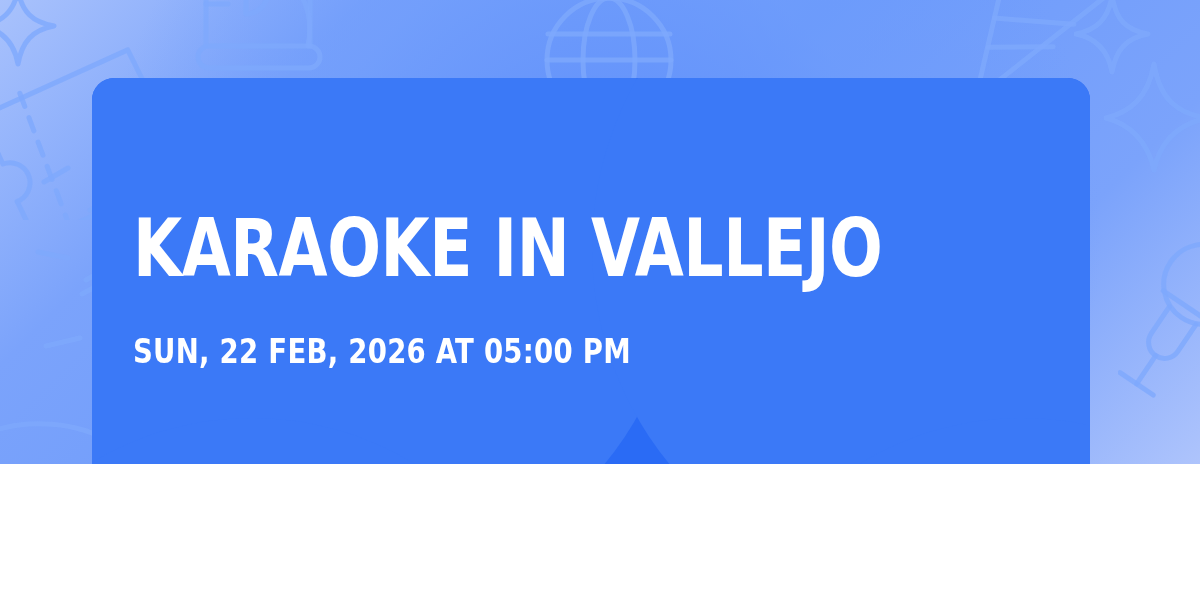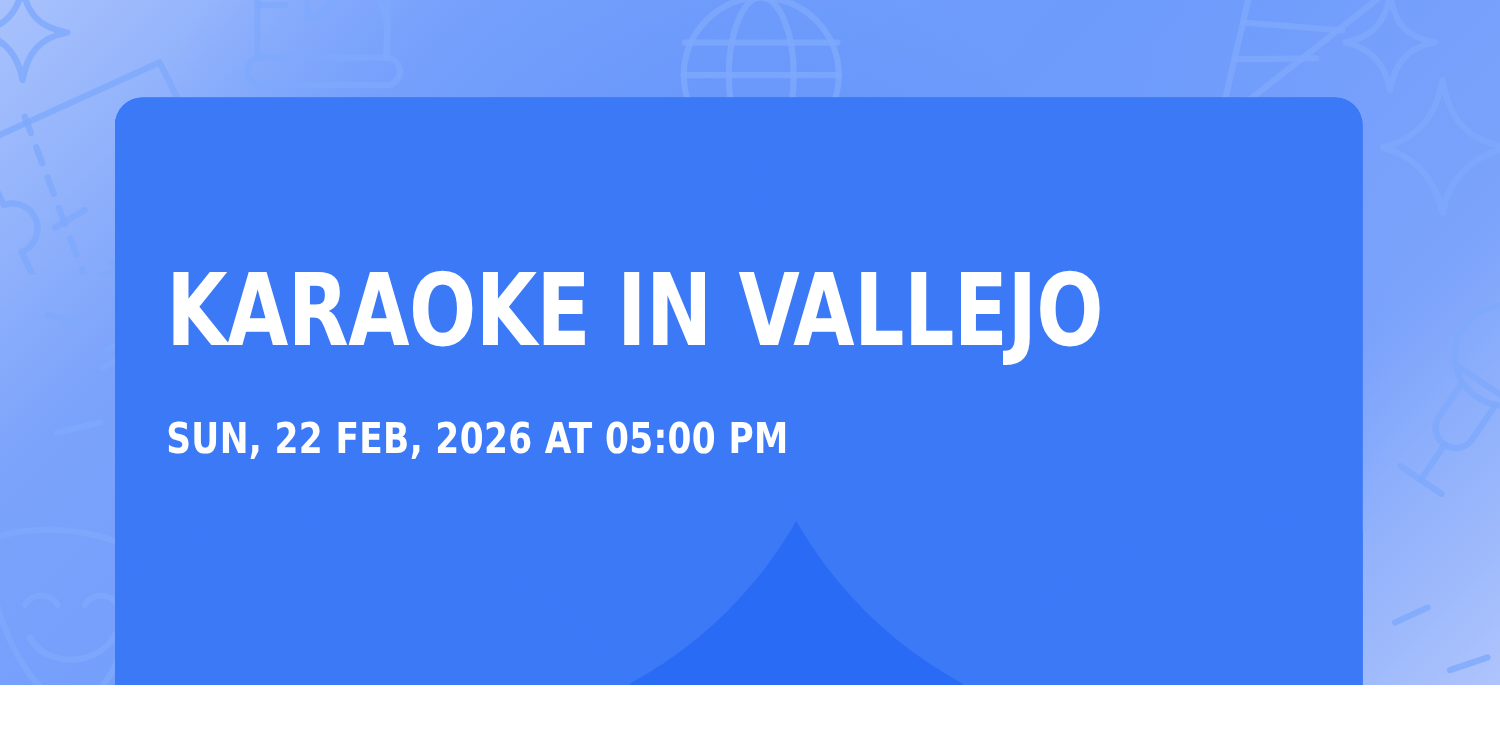--- a/index.html
+++ b/index.html
@@ -5,21 +5,21 @@
   * { margin:0; padding:0; box-sizing:border-box; }
 
   html, body {
     width:1200px; height:600px;
     overflow:hidden;
     font-family:"Liberation Sans", sans-serif;
   }
 
   #event-banner {
     position:relative;
-    width:1200px; height:548px;
+    width:1200px; height:464px;
     background:
       radial-gradient(circle at 50% 50%, rgba(94,142,251,0.95) 0%, rgba(108,155,251,0.55) 45%, rgba(170,196,252,0.0) 78%),
       linear-gradient(135deg, #a9c2fc 0%, #7ba3fb 22%, #6d9bfb 50%, #7ba3fb 78%, #aec4fc 100%);
     overflow:hidden;
   }
 
   
   #bg-pattern {
     position:absolute; inset:0;
     opacity:1;

